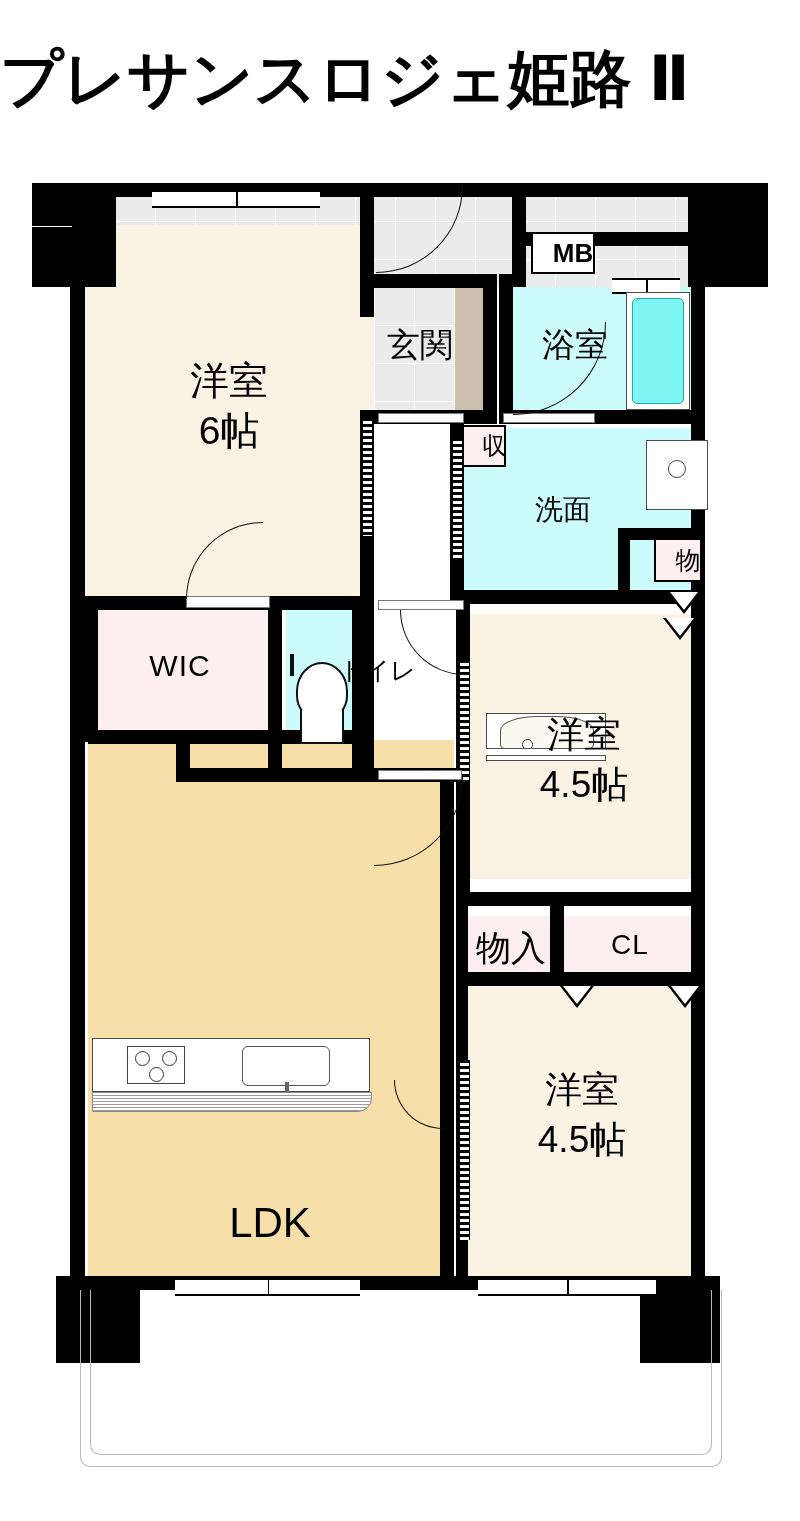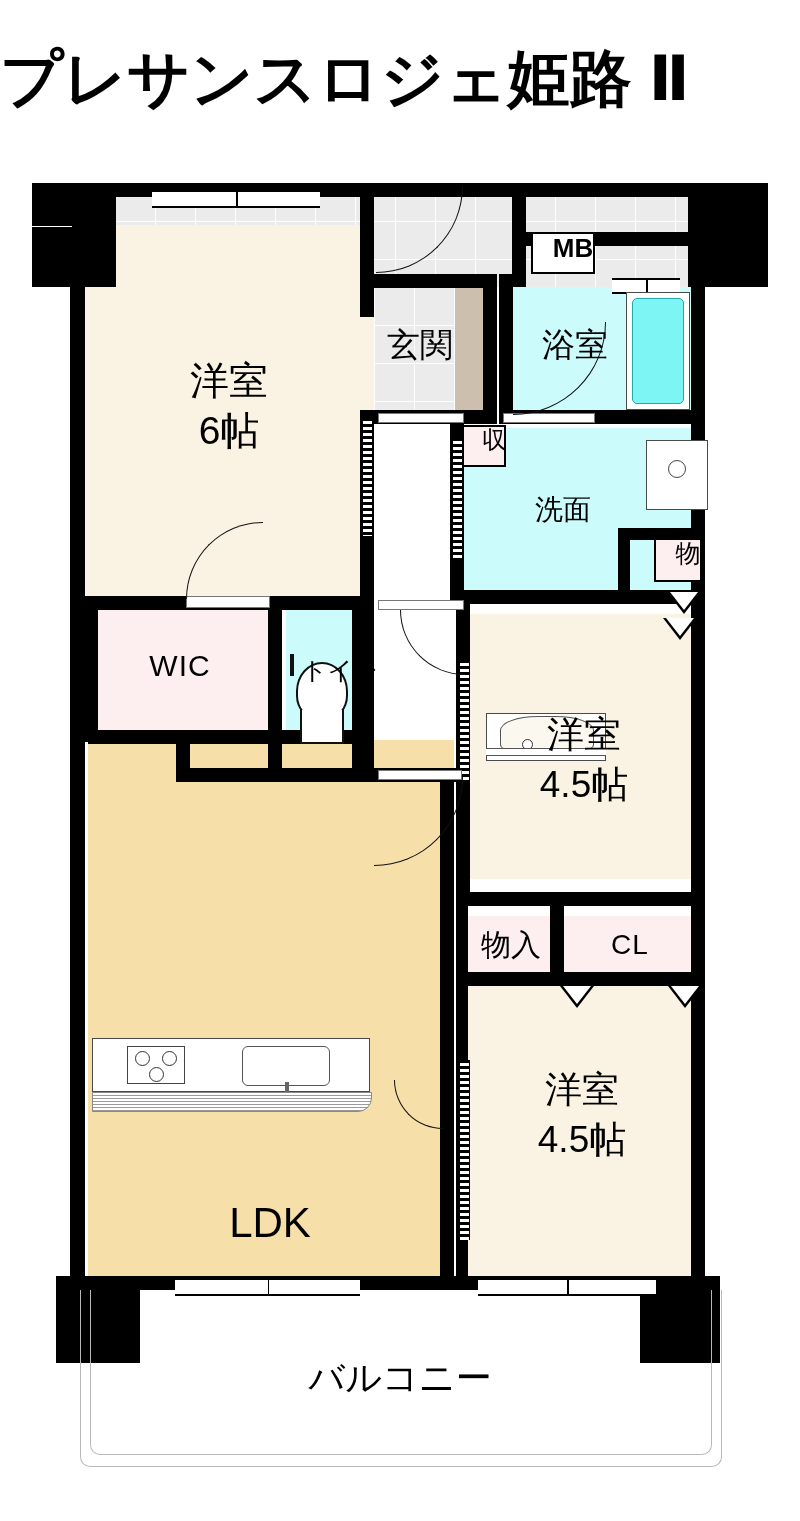--- a/index.html
+++ b/index.html
@@ -62,21 +62,21 @@
 
   
   .vmark{position:absolute;width:0;height:0;border-left:17px solid transparent;
          border-right:17px solid transparent;border-top:22px solid #000;}
   .vmark:after{content:"";position:absolute;left:-14px;top:-22px;
          border-left:14px solid transparent;border-right:14px solid transparent;
          border-top:18px solid #fff;}
 
   
   .tag{position:absolute;box-sizing:border-box;border:2px solid #000;
-       display:flex;align-items:flex-start;justify-content:center;padding-left:20px;}
+       display:flex;align-items:center;justify-content:center;padding-left:20px;}
 
   
   #balcony-area{position:absolute;background:#fff;}
   .bal-line{position:absolute;border:1.5px solid #b9b9b9;
             border-top:none;border-radius:0 0 10px 10px;background:transparent;}
 </style>
 </head>
 <body>
 
 <div id="title">プレサンスロジェ姫路 Ⅱ</div>
@@ -243,32 +243,31 @@
 
   <div class="lbl" style="left:524px;top:157px;width:102px;font-size:33px;">浴室</div>
 
   <div class="lbl" style="left:508px;top:325px;width:110px;font-size:28px;">洗面</div>
 
   <div class="lbl" style="left:130px;top:190px;width:198px;font-size:39px;">洋室</div>
   <div class="lbl" style="left:130px;top:240px;width:198px;font-size:39px;">6帖</div>
 
   <div class="lbl" style="left:118px;top:480px;width:124px;font-size:30px;letter-spacing:1px;">WIC</div>
 
-  <div class="lbl" style="left:302px;top:487px;width:76px;font-size:25px;">トイレ</div>
+  <div class="lbl" style="left:295px;top:487px;width:76px;font-size:25px;padding-left:44px;">トイレ</div>
 
   <div class="lbl" style="left:488px;top:545px;width:192px;font-size:37px;">洋室</div>
   <div class="lbl" style="left:488px;top:595px;width:192px;font-size:37px;">4.5帖</div>
 
-  <div class="lbl" style="left:466px;top:759px;width:90px;font-size:30px;">物入</div>
+  <div class="lbl" style="left:466px;top:759px;width:90px;font-size:35px;">物入</div>
   <div class="lbl" style="left:566px;top:760px;width:128px;font-size:28px;letter-spacing:1px;">CL</div>
 
   <div class="lbl" style="left:160px;top:872px;width:220px;font-size:1px;color:transparent;"></div>
 
   <div class="lbl" style="left:150px;top:1030px;width:240px;font-size:42px;">LDK</div>
 
   <div class="lbl" style="left:490px;top:900px;width:184px;font-size:37px;">洋室</div>
   <div class="lbl" style="left:490px;top:950px;width:184px;font-size:37px;">4.5帖</div>
 
   <div class="bal-line" style="left:80px;top:1120px;width:640px;height:176px;"></div>
   <div class="bal-line" style="left:90px;top:1120px;width:620px;height:164px;"></div>
-  <div class="lbl" style="left:280px;top:1189px;width:240px;font-size:36px;">バルコニー</div>
 
 </div>
 
 </body></html>

